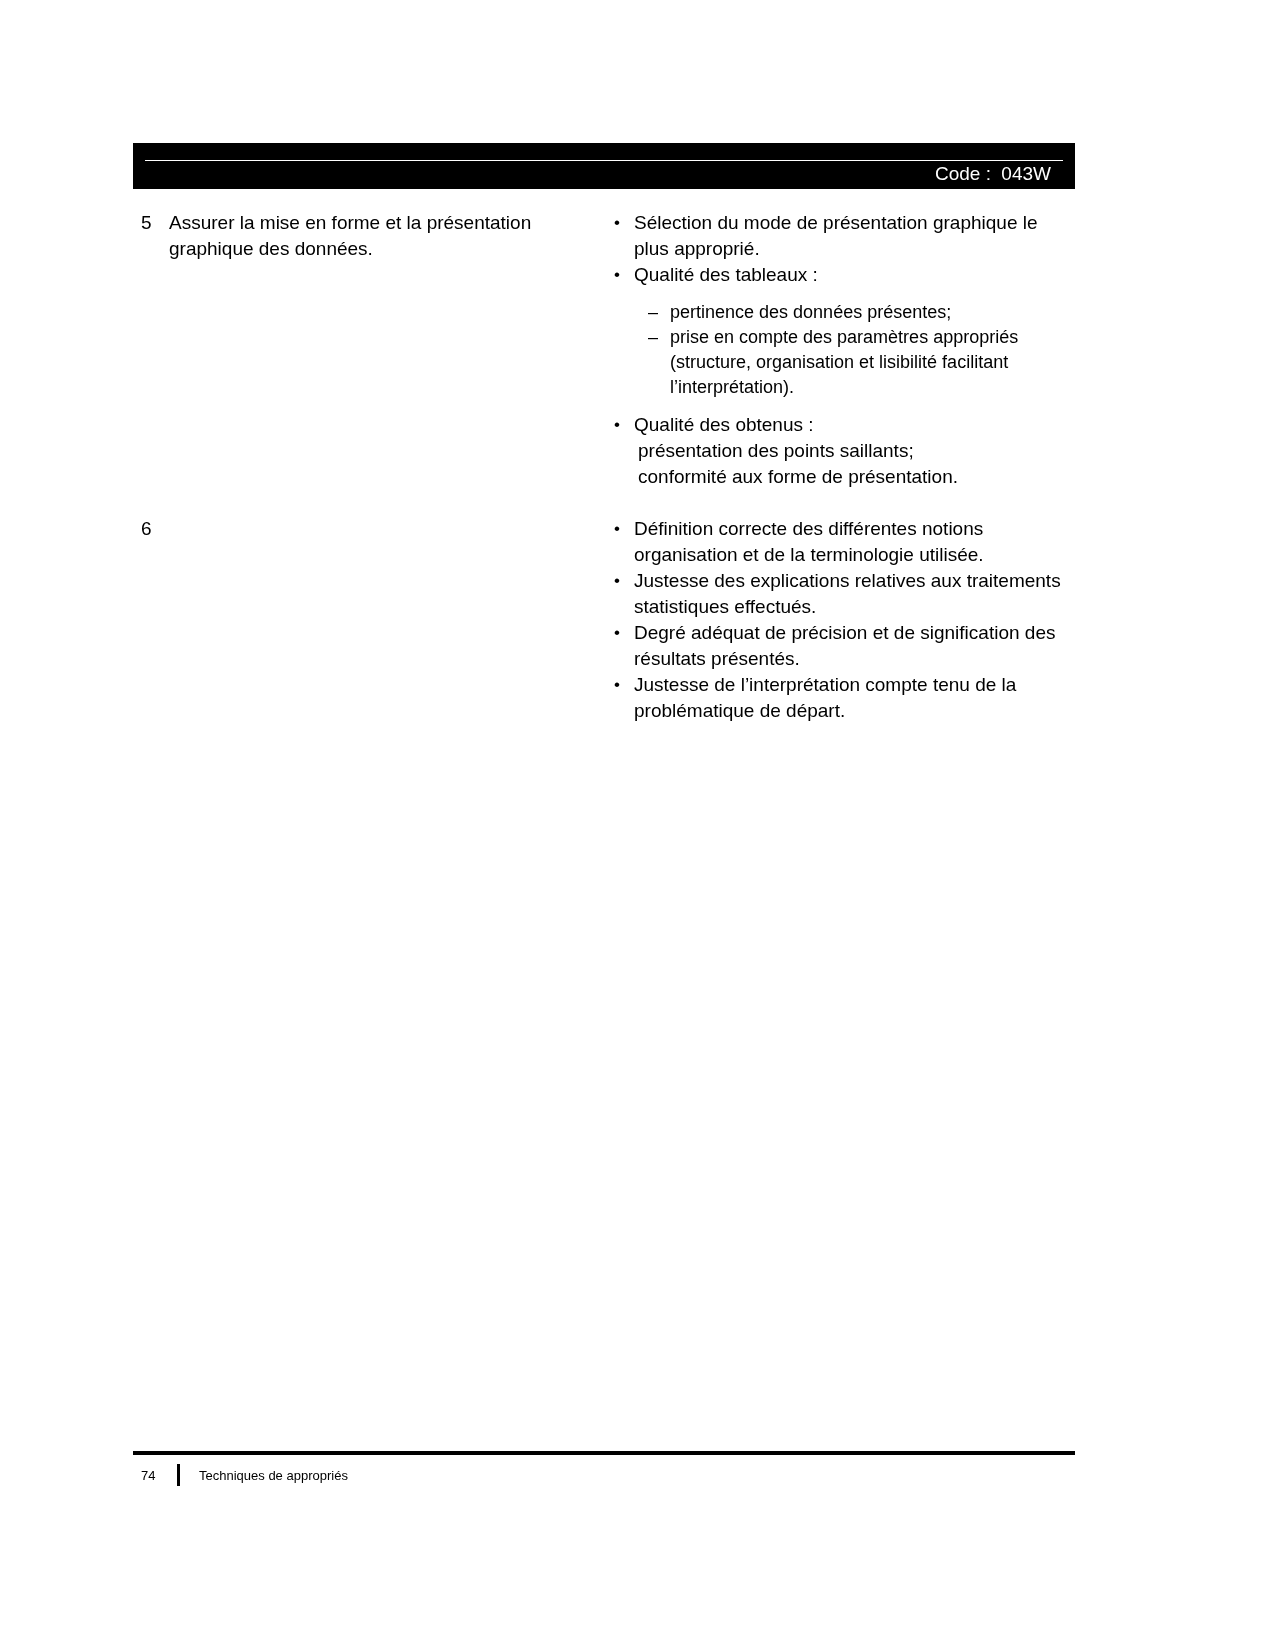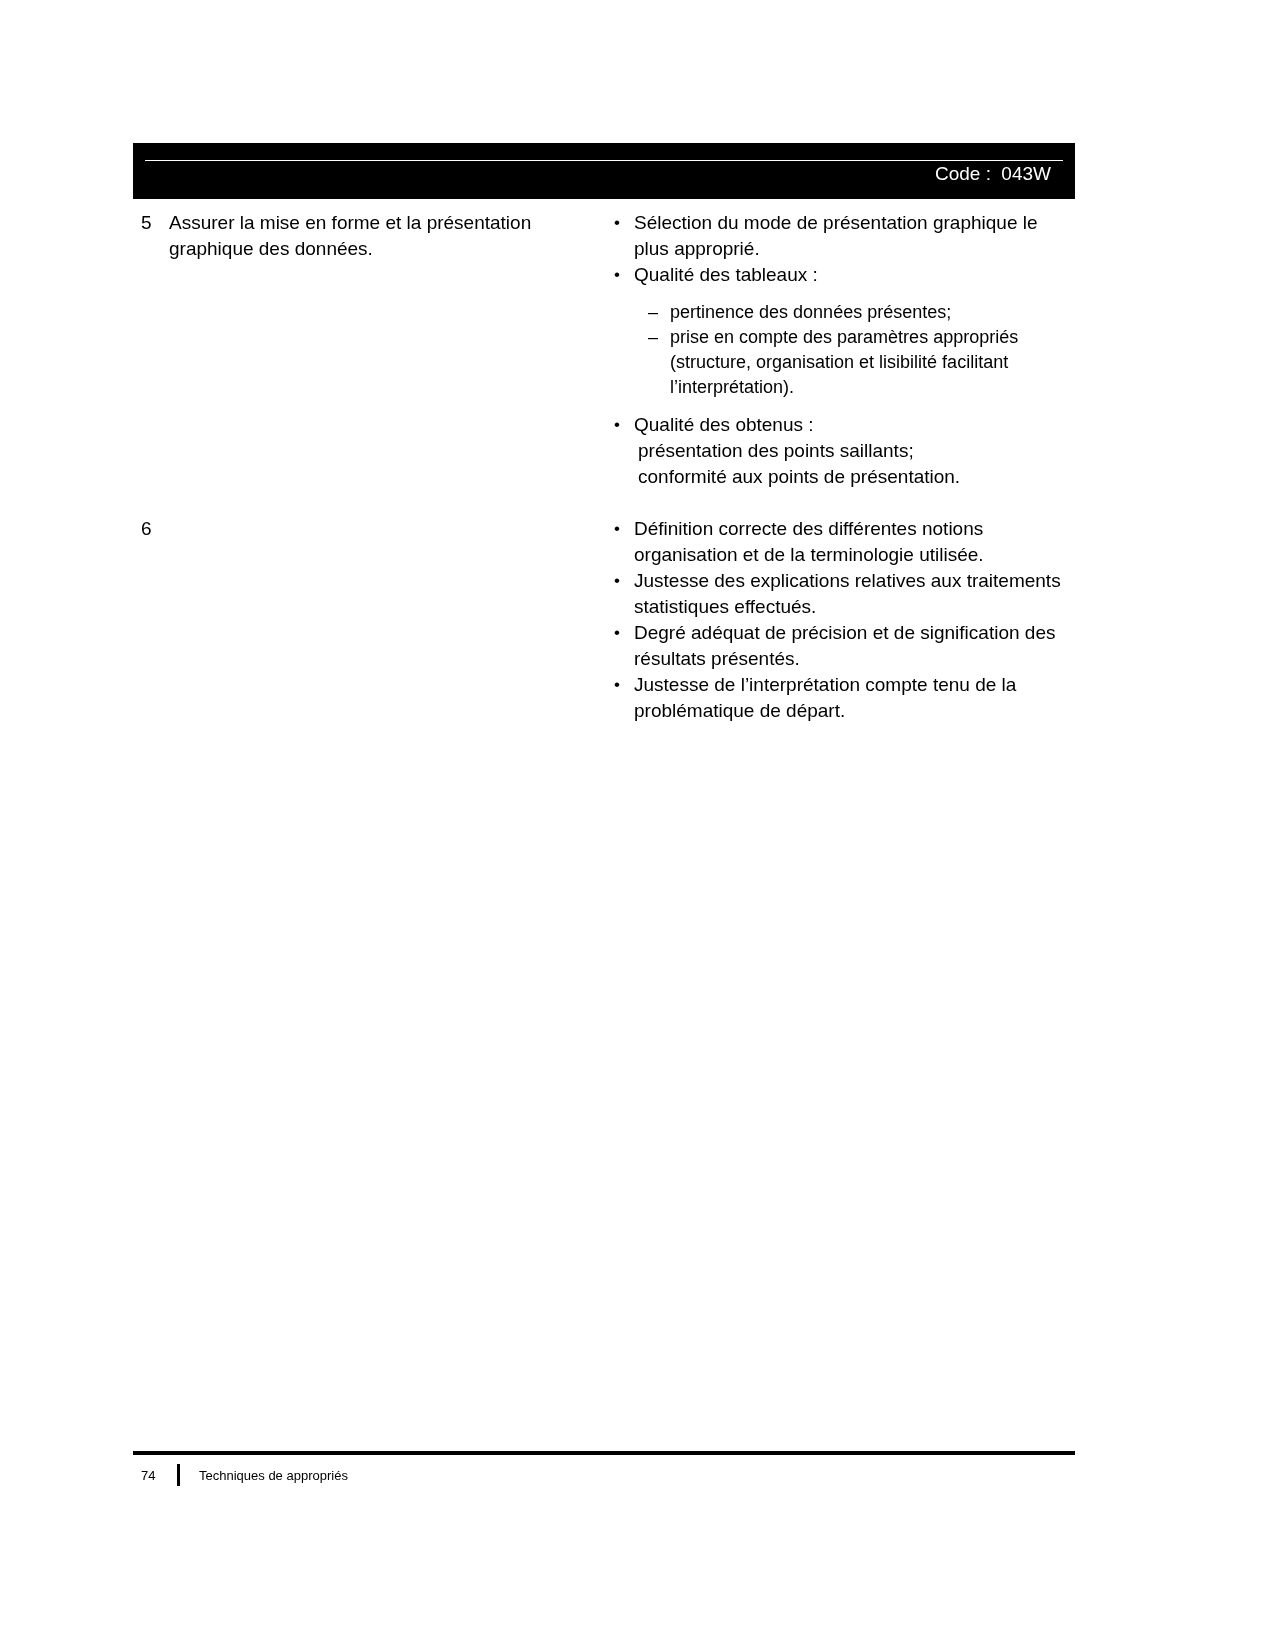--- a/index.html
+++ b/index.html
@@ -23,21 +23,21 @@
     width: 1275px;
     height: 1650px;
   }
 
   
   .header-band {
     position: absolute;
     left: 133px;
     top: 143px;
     width: 942px;
-    height: 56px;
+    height: 46px;
     background: #000000;
   }
   .header-rule {
     position: absolute;
     left: 12px;
     top: 17px;
     width: 918px;
     height: 1px;
     background: #ffffff;
   }
@@ -213,21 +213,21 @@
               </li>
               <li>
                 <span>prise en compte des paramètres appropriés (structure, organisation et lisibilité facilitant l’interprétation).</span>
               </li>
             </ul>
           </li>
           <li>
             <span>Qualité des obtenus :</span>
             <div class="plain-lines">
               <div>présentation des points saillants;</div>
-              <div>conformité aux points de présentation.</div>
+              <div>conformité aux forme de présentation.</div>
             </div>
           </li>
         </ul>
       </div>
     </div>
 
     <div class="row" style="margin-top:24px;">
       <div class="col-left">
         <div class="row-num">6</div>
       </div>

